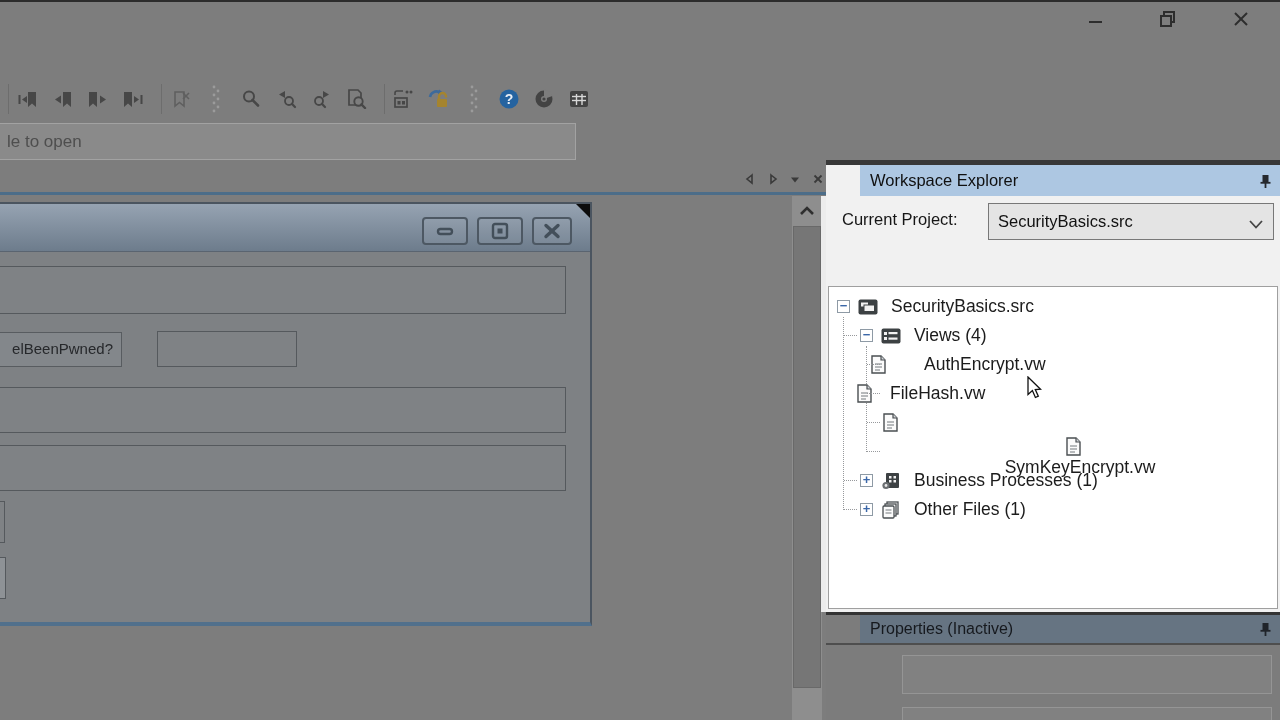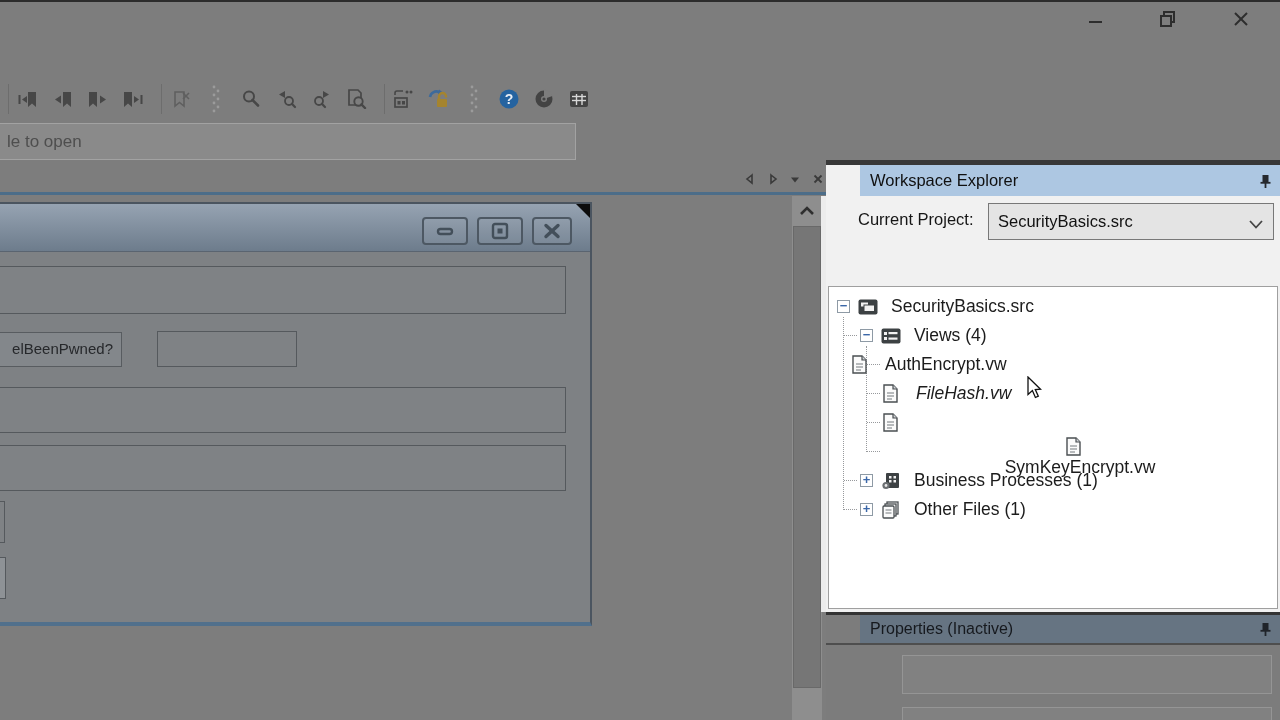--- a/index.html
+++ b/index.html
@@ -41,21 +41,21 @@
   .we-edge { left:821px; top:196px; width:5px; height:416px; background:#ececec; }
 
   
   .we { left:826px; top:160px; width:454px; height:452px; background:#f1f1f1; }
   .we-topstrip { position:absolute; left:0; top:0; width:100%; height:5px; background:#383838; }
   .panel-header { position:absolute; left:0; width:100%; height:31px; display:flex; align-items:center; padding:0 12px 0 10px;margin-left:34px; }
   .we .panel-header { top:5px; background:#adc7e2; }
   .panel-title { font-size:16.5px; color:#101010; flex:1; white-space:nowrap; }
   .ph-ico { width:18px; height:18px; display:flex; align-items:center; justify-content:center; margin-left:10px; }
   .we-body { position:absolute; left:0; top:36px; width:100%; height:416px; background:#f1f1f1; }
-  .cp-label { position:absolute; left:32px; top:14px; font-size:16.5px; color:#161616; white-space:nowrap; }
+  .cp-label { position:absolute; left:16px; top:14px; font-size:16.5px; color:#161616; white-space:nowrap; }
   .combo { position:absolute; left:162px; top:7px; width:286px; height:37px; background:#e4e4e4; border:1px solid #787878; display:flex; align-items:center; padding-left:9px; font-size:16.5px; color:#111; }
   .combo-arrow { position:absolute; right:9px; top:11px; }
   .tree { position:absolute; left:2px; top:90px; width:450px; height:323px; background:#ffffff; border:1px solid #9f9f9f; padding-top:5px; overflow:hidden; }
   .trow { display:flex; align-items:center; height:29px; position:relative; white-space:nowrap; }
   .exp { width:13px; height:13px; border:1px solid #8e9aa5; background:#fff; color:#3b67a8; font-size:13px; line-height:10px; text-align:center; margin-right:8px; flex:none; font-weight:bold; }
   .ticon { width:21px; height:18px; margin-right:7px; flex:none; display:flex; align-items:center; }
   .tlab { font-size:17.5px; color:#1c1c1c; padding:1px 4px; border:1px solid transparent; }
   .tlab.sel { background:#0d7cdb; border-color:#0a62b5; color:#ffffff; }
   .guide { position:absolute; border-left:1px dotted #97999c; width:0; }
   .stub { position:absolute; border-top:1px dotted #97999c; height:0; top:14px; }
@@ -344,34 +344,34 @@
               <svg width="20" height="16">
                 <rect x="0.5" y="0.5" width="19" height="15" rx="2" fill="#3c4143"></rect>
                 <rect x="3" y="4" width="3" height="3" fill="#f2f2f2"></rect>
                 <rect x="7.5" y="4" width="9" height="2.2" fill="#f2f2f2"></rect>
                 <rect x="3" y="9" width="3" height="3" fill="#f2f2f2"></rect>
                 <rect x="7.5" y="9.5" width="9" height="2.2" fill="#f2f2f2"></rect>
               </svg>
             </span>
             <span class="tlab">Views (4)</span>
           </div>
-          <div class="trow" style="padding-left: 23px;">
+          <div class="trow" style="padding-left: 42px; gap: 20px;">
             <span class="stub" style="left: 38px; width: 13px;"></span>
             <span class="ticon">
               <svg width="16" height="19">
                 <path d="M1,1 h9 l4,4 v13 h-13 z" fill="#fbfbfb" stroke="#4a4f52" stroke-width="1.4"></path>
                 <path d="M10,1 v4 h4" fill="#cfd3d6" stroke="#4a4f52" stroke-width="1.2"></path>
                 <line x1="4" y1="9" x2="11" y2="9" stroke="#8a8f93" stroke-width="1.2"></line>
                 <line x1="4" y1="12" x2="11" y2="12" stroke="#8a8f93" stroke-width="1.2"></line>
                 <line x1="4" y1="15" x2="9" y2="15" stroke="#8a8f93" stroke-width="1.2"></line>
               </svg>
             </span>
             <span class="tlab">AuthEncrypt.vw</span>
           </div>
-          <div class="trow" style="padding-left: 54px; font-style: italic;">
+          <div class="trow" style="padding-left: 28px;">
             <span class="stub" style="left: 38px; width: 13px;"></span>
             <span class="ticon">
               <svg width="16" height="19">
                 <path d="M1,1 h9 l4,4 v13 h-13 z" fill="#fbfbfb" stroke="#4a4f52" stroke-width="1.4"></path>
                 <path d="M10,1 v4 h4" fill="#cfd3d6" stroke="#4a4f52" stroke-width="1.2"></path>
                 <line x1="4" y1="9" x2="11" y2="9" stroke="#8a8f93" stroke-width="1.2"></line>
                 <line x1="4" y1="12" x2="11" y2="12" stroke="#8a8f93" stroke-width="1.2"></line>
                 <line x1="4" y1="15" x2="9" y2="15" stroke="#8a8f93" stroke-width="1.2"></line>
               </svg>
             </span>

